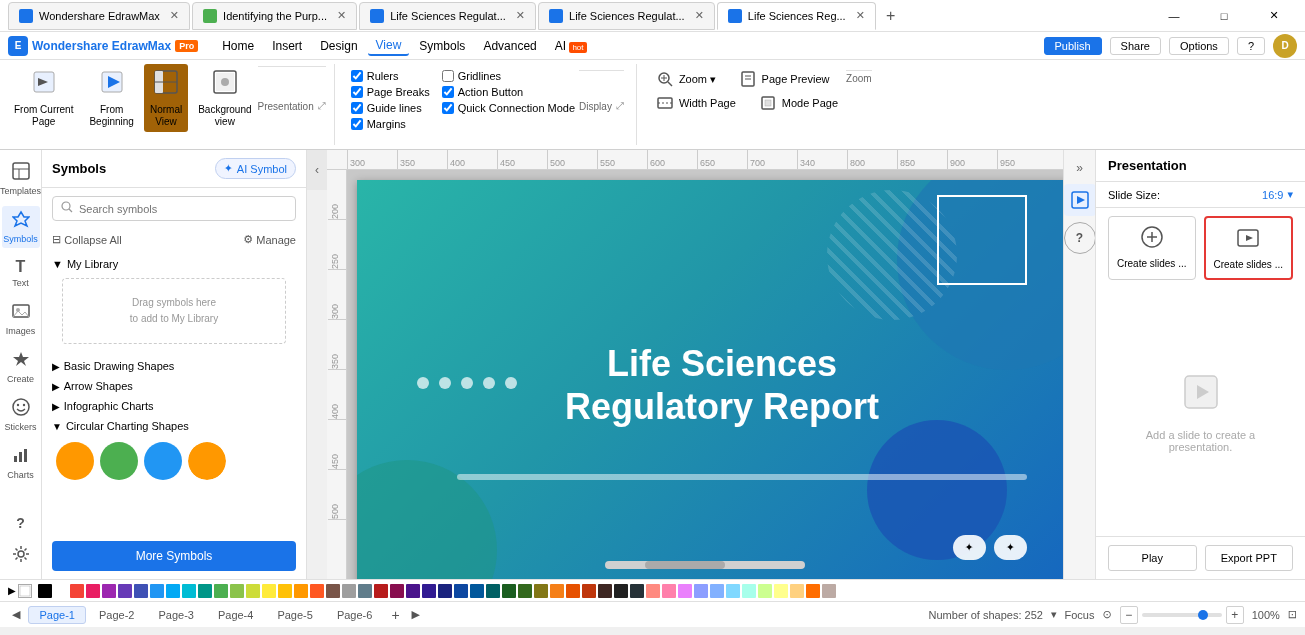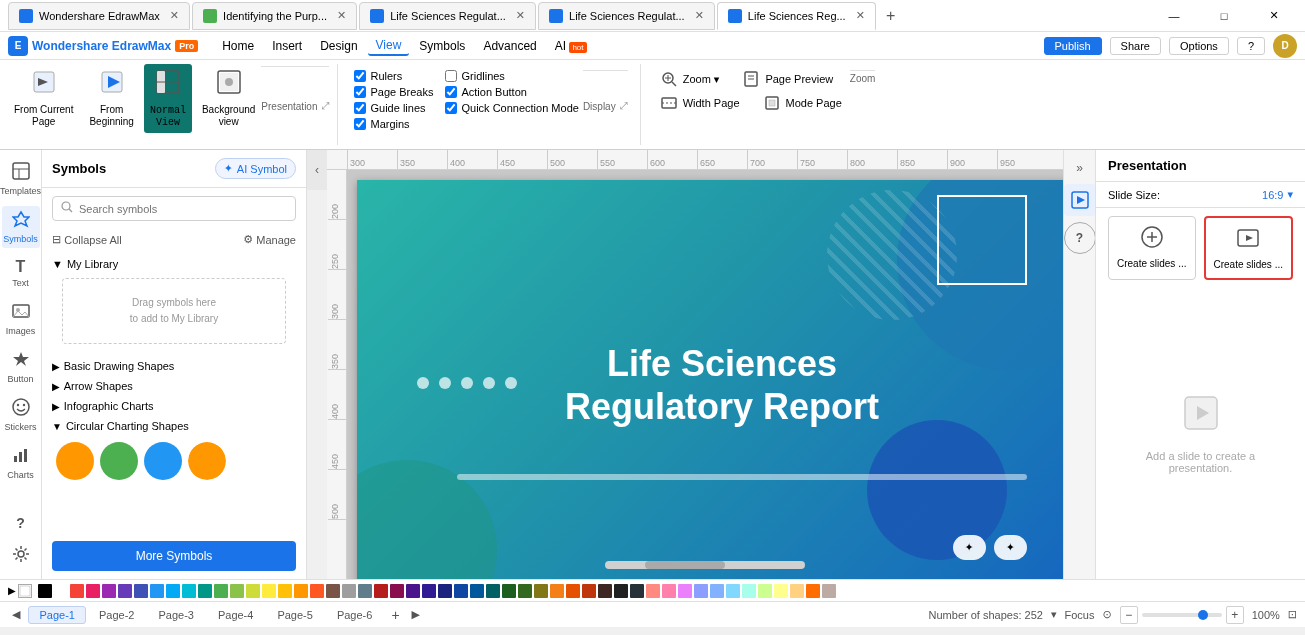--- a/index.html
+++ b/index.html
@@ -301,21 +301,21 @@
       </div>
       <div class="ribbon-btn">
         <div class="ribbon-btn-icon">
           <svg width="28" height="28" viewBox="0 0 28 28">
               <rect x="4" y="4" width="20" height="20" rx="2" fill="#e8f0fe" stroke="#aaa" stroke-width="1"></rect>
               <polygon points="10,8 22,14 10,20" fill="#1a73e8"></polygon>
             </svg>
         </div>
         <span style="font-size:10px;text-align:center;">From<br>Beginning</span>
       </div>
-      <div class="ribbon-btn active" style="background:#0f766e;font-family:Liberation Mono, monospace;">
+      <div class="ribbon-btn active" style="background:#a16207;">
         <div class="ribbon-btn-icon">
           <svg width="28" height="28" viewBox="0 0 28 28">
               <rect x="3" y="3" width="22" height="22" rx="2" fill="none" stroke="#555" stroke-width="1.5"></rect>
               <rect x="3" y="3" width="8" height="22" fill="#e0e0e0" rx="1"></rect>
               <line x1="3" y1="14" x2="25" y2="14" stroke="#555" stroke-width="1"></line>
             </svg>
         </div>
         <span style="font-size:10px;text-align:center;">Normal<br>View</span>
       </div>
       <div class="ribbon-btn">
@@ -441,21 +441,21 @@
           </svg>
       </div>
       <span style="font-size:9px;">Images</span>
     </div>
     <div class="sidebar-icon-btn">
       <div class="sidebar-icon">
         <svg width="18" height="18" viewBox="0 0 18 18">
             <polygon points="9,2 11,7 17,7 12,11 14,16 9,12 4,16 6,11 1,7 7,7" fill="#555"></polygon>
           </svg>
       </div>
-      <span style="font-size:9px;">Button</span>
+      <span style="font-size:9px;">Create</span>
     </div>
     <div class="sidebar-icon-btn">
       <div class="sidebar-icon">
         <svg width="18" height="18" viewBox="0 0 18 18">
             <circle cx="9" cy="9" r="8" fill="none" stroke="#555" stroke-width="1.5"></circle>
             <circle cx="6" cy="7" r="1.2" fill="#555"></circle>
             <circle cx="12" cy="7" r="1.2" fill="#555"></circle>
             <path d="M5,11 Q9,15 13,11" fill="none" stroke="#555" stroke-width="1.2"></path>
           </svg>
       </div>
@@ -560,21 +560,21 @@
       <div class="ruler-marks">
         <div class="ruler-mark">300</div>
         <div class="ruler-mark">350</div>
         <div class="ruler-mark">400</div>
         <div class="ruler-mark">450</div>
         <div class="ruler-mark">500</div>
         <div class="ruler-mark">550</div>
         <div class="ruler-mark">600</div>
         <div class="ruler-mark">650</div>
         <div class="ruler-mark">700</div>
-        <div class="ruler-mark">750</div>
+        <div class="ruler-mark">340</div>
         <div class="ruler-mark">800</div>
         <div class="ruler-mark">850</div>
         <div class="ruler-mark">900</div>
         <div class="ruler-mark">950</div>
       </div>
     </div>
     <div class="canvas-content">
 
       <div class="canvas-ruler-left">
         <div class="ruler-mark-v">200</div>
@@ -676,20 +676,24 @@
     </div>
     <div class="add-slide-placeholder">
       <div class="add-slide-icon">
         <svg width="40" height="40" viewBox="0 0 40 40">
             <rect x="4" y="4" width="32" height="32" rx="4" fill="#f0f0f0" stroke="#ccc" stroke-width="1.5"></rect>
             <polygon points="16,13 28,20 16,27" fill="#ccc"></polygon>
           </svg>
       </div>
       <span style="white-space:pre-line;">Add a slide to create a
 presentation.</span>
+    </div>
+    <div class="right-panel-footer">
+      <div class="play-btn">Play</div>
+      <div class="export-btn">Export PPT</div>
     </div>
   </div>
 </div>
 
 <div class="color-strip" id="color-strip-row">
 <div style="display: flex; align-items: center; gap: 2px; margin-right: 4px;">
       <div style="font-size:10px;cursor:pointer;">▶</div>
       <div style="width:14px;height:14px;border:1px solid #aaa;display:flex;align-items:center;justify-content:center;cursor:pointer;">
         <svg width="12" height="12" viewBox="0 0 12 12">
           <rect x="1" y="1" width="10" height="10" fill="#fff" stroke="#aaa" stroke-width="0.5"></rect>

